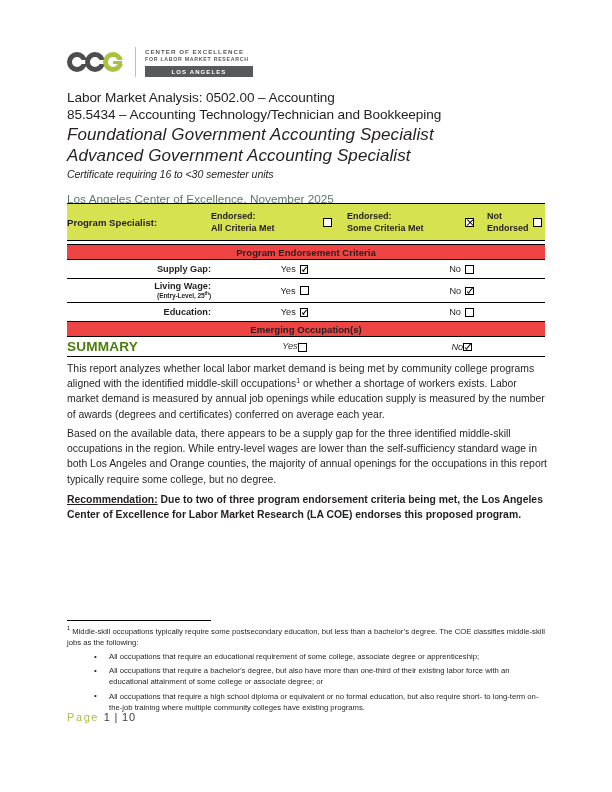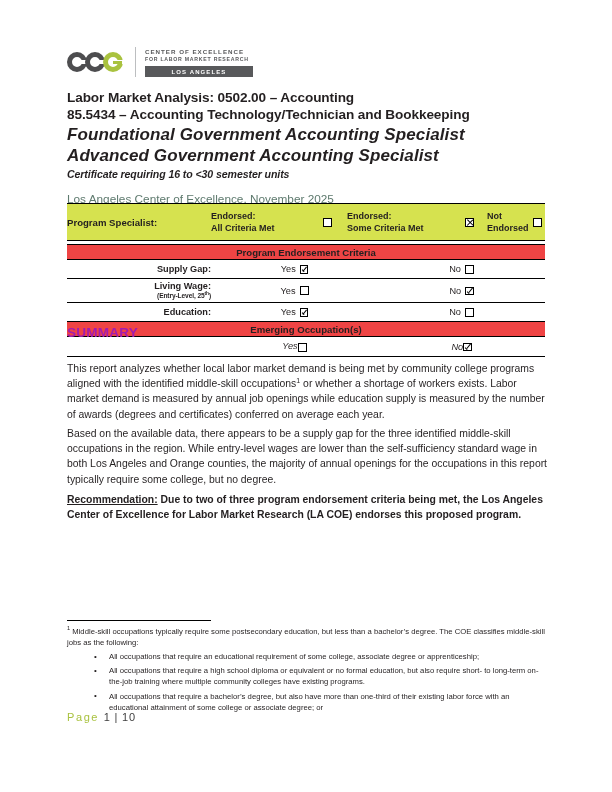--- a/index.html
+++ b/index.html
@@ -114,21 +114,21 @@
   }
 
   
   .title-block {
     position: absolute;
     left: 67px;
     top: 89px;
     width: 480px;
   }
   .t-line {
-    font-weight: bold;
+    font-weight: normal;
     line-height: 1.27;
     letter-spacing: -0.1px;
   }
   .t1 { font-size: 13.6px; }
   .t2 { font-size: 13.6px; }
   .t3, .t4 {
     font-size: 17px;
     font-style: italic;
     letter-spacing: 0.1px;
   }
@@ -281,24 +281,24 @@
     height: 19px;
     font-size: 9.2px;
     text-align: center;
   }
   .emerge-row .it { font-style: italic; }
 
   
   .summary-h {
     position: absolute;
     left: 67px;
-    top: 325px;
+    top: 339px;
     font-size: 13.6px;
     font-weight: bold;
-    color: #a21caf;
+    color: #4d7c0f;
     letter-spacing: 0.2px;
   }
   .body-copy {
     position: absolute;
     left: 67px;
     width: 480px;
     font-size: 10.4px;
     line-height: 1.46;
     text-align: left;
   }
@@ -491,22 +491,22 @@
 
   <div class="body-copy" id="para2">Based on the available data, there appears to be a supply gap for the three identified middle-skill occupations in the region. While entry-level wages are lower than the self-sufficiency standard wage in both Los Angeles and Orange counties, the majority of annual openings for the occupations in this report typically require some college, but no degree.</div>
 
   <div class="body-copy" id="para3"><span class="u">Recommendation:</span><span> Due to two of three program endorsement criteria being met, the Los Angeles Center of Excellence for Labor Market Research (LA COE) endorses this proposed program.</span></div>
 
   <div class="fn-rule"></div>
   <div class="fn-block">
     <div><sup>1</sup><span> Middle-skill occupations typically require some postsecondary education, but less than a bachelor’s degree. The COE classifies middle-skill jobs as the following:</span></div>
     <ul class="fn-list">
       <li>All occupations that require an educational requirement of some college, associate degree or apprenticeship;</li>
+      <li>All occupations that require a bachelor’s degree, but also have more than one-third of their existing labor force with an educational attainment of some college or associate degree; or</li>
       <li>All occupations that require a high school diploma or equivalent or no formal education, but also require short- to long-term on-the-job training where multiple community colleges have existing programs.</li>
-      <li>All occupations that require a bachelor’s degree, but also have more than one-third of their existing labor force with an educational attainment of some college or associate degree; or</li>
     </ul>
   </div>
 
   <div class="footer">
     <span class="pg">Page</span>
     <span class="num">1 | 10</span>
   </div>
 
 </div>
 

